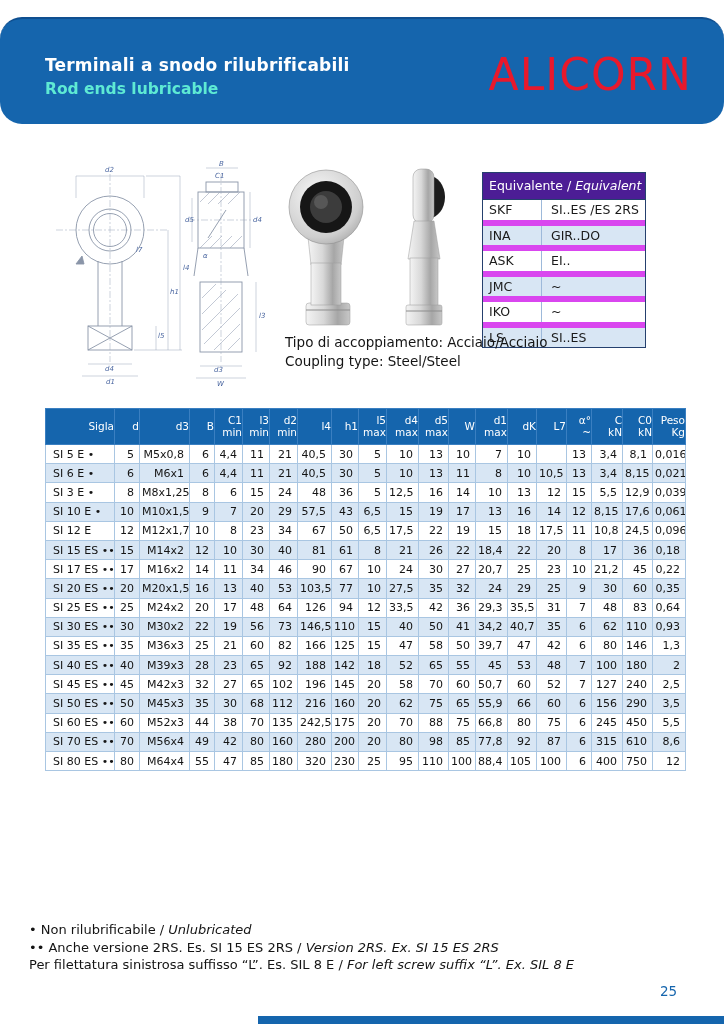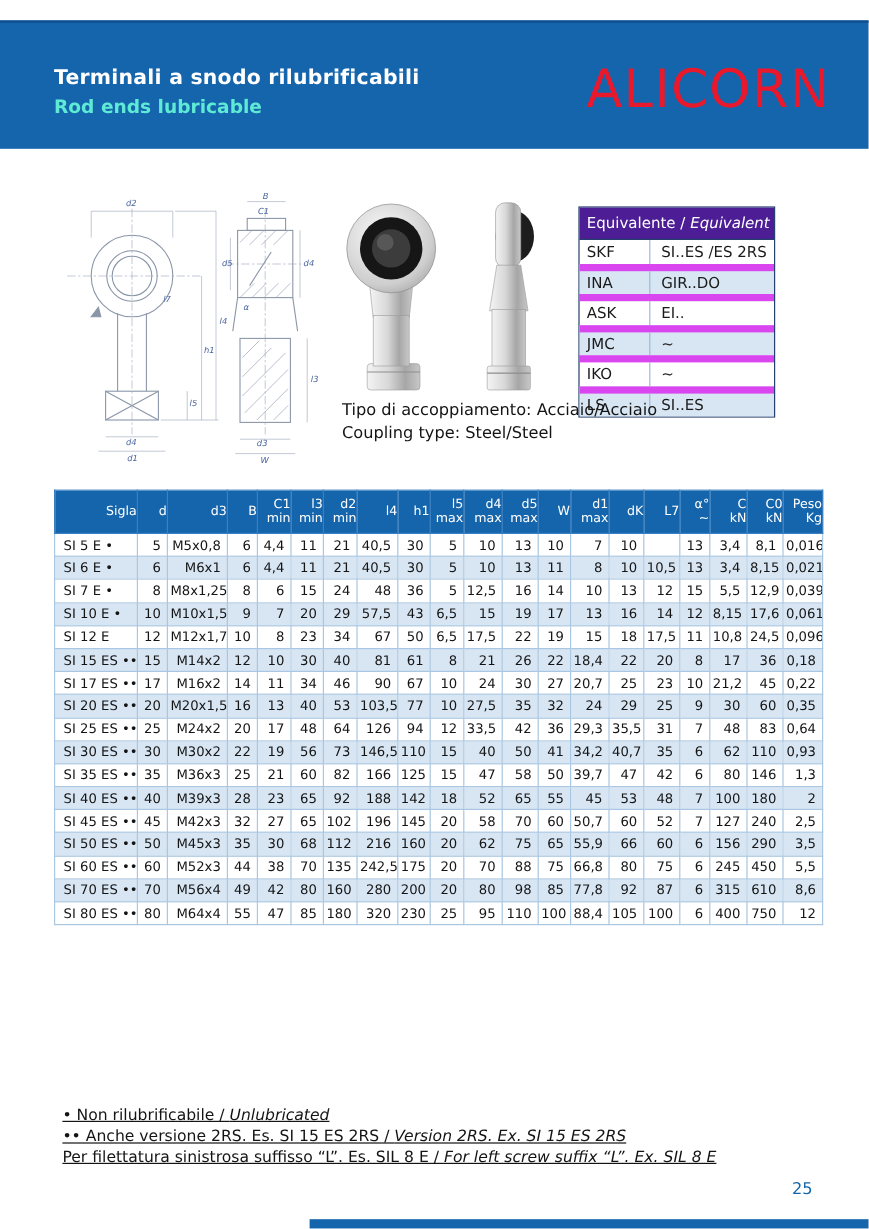--- a/index.html
+++ b/index.html
@@ -1,20 +1,20 @@
 <!DOCTYPE html>
 <html><head>
 <meta charset="utf-8">
 <style>
   html,body{margin:0;padding:0;background:#ffffff;}
   body{font-family:"DejaVu Sans","Liberation Sans",sans-serif;}
   .page{position:relative;width:724px;height:1024px;background:#fff;overflow:hidden;}
 
   
-  .band{position:absolute;left:0;top:17px;width:724px;height:105px;background:#1565ad;border-top:2px solid #0f4f90;}
+  .band{position:absolute;left:0;top:17px;width:724px;height:105px;background:#1565ad;border-top:2px solid #0f4f90;border-radius:22px;}
   .band-titles{position:absolute;left:45px;top:36px;}
   .title-it{font-size:17px;font-weight:bold;color:#ffffff;letter-spacing:.2px;}
   .title-en{font-size:15.5px;font-weight:bold;color:#5eead4;margin-top:5px;}
   .logo{position:absolute;right:32px;top:30px;font-size:44px;font-weight:400;color:#e8192c;letter-spacing:1px;text-align:right;}
 
   
   .drawing,.photos{position:absolute;}
   .drawing{left:48px;top:158px;}
   .photos{left:278px;top:165px;}
   .dimlabel{font-size:7px;font-style:italic;fill:#4a66a0;}
@@ -32,21 +32,21 @@
   .coupling{position:absolute;left:285px;top:333px;font-size:13.5px;color:#141414;line-height:19px;}
 
   
   .specs{position:absolute;left:45px;top:408px;width:640px;border-collapse:collapse;table-layout:fixed;font-size:11px;color:#141414;}
   .specs th{background:#1565ad;color:#fff;font-weight:normal;font-size:10.5px;line-height:11.5px;height:35px;border:1px solid #3a7fc1;padding:0;vertical-align:middle;text-align:right;}
   .specs td{border:1px solid #a9c6e2;height:18.2px;padding:0 5px 0 2px;text-align:right;white-space:nowrap;overflow:hidden;}
   .specs td.sigla{text-align:left;padding-left:7px;}
   .specs tr.alt td{background:#d8e6f4;}
 
   
-  .notes{position:absolute;left:52px;top:921px;font-size:13px;line-height:17.5px;color:#141414;text-decoration:underline;}
+  .notes{position:absolute;left:29px;top:921px;font-size:13px;line-height:17.5px;color:#141414;}
   .notes .it{font-style:italic;}
   .pageno{position:absolute;left:660px;top:983px;font-size:13.5px;color:#1565ad;}
   .bstrip{position:absolute;left:258px;top:1016px;width:466px;height:8px;background:#1565ad;}
 </style>
 </head>
 <body>
 
 <div class="page">
 
   <div class="band">
@@ -348,21 +348,21 @@
           <td>11</td>
           <td>8</td>
           <td>10</td>
           <td>10,5</td>
           <td>13</td>
           <td>3,4</td>
           <td>8,15</td>
           <td>0,021</td>
         </tr>
         <tr class="">
-          <td class="sigla">SI 7 E •</td>
+          <td class="sigla">SI 3 E •</td>
           <td>8</td>
           <td>M8x1,25</td>
           <td>8</td>
           <td>6</td>
           <td>15</td>
           <td>24</td>
           <td>48</td>
           <td>36</td>
           <td>5</td>
           <td>12,5</td>

